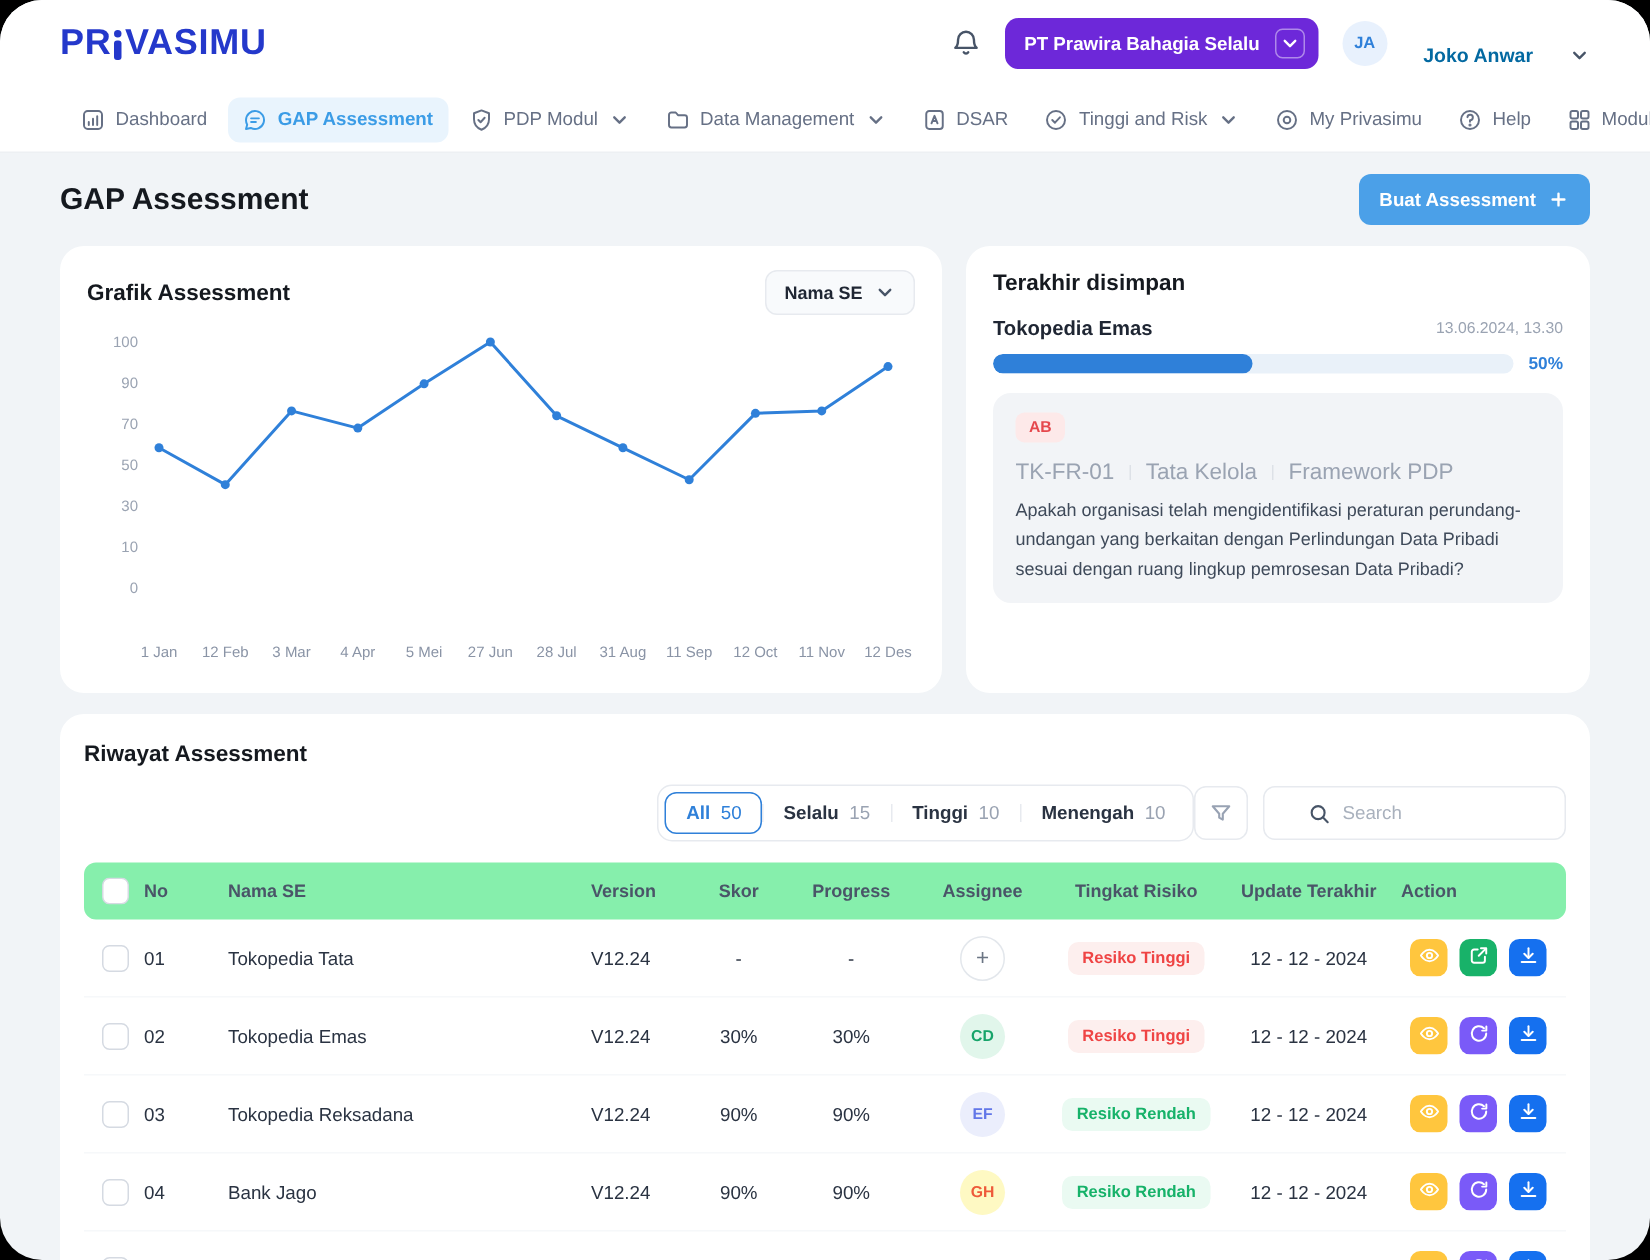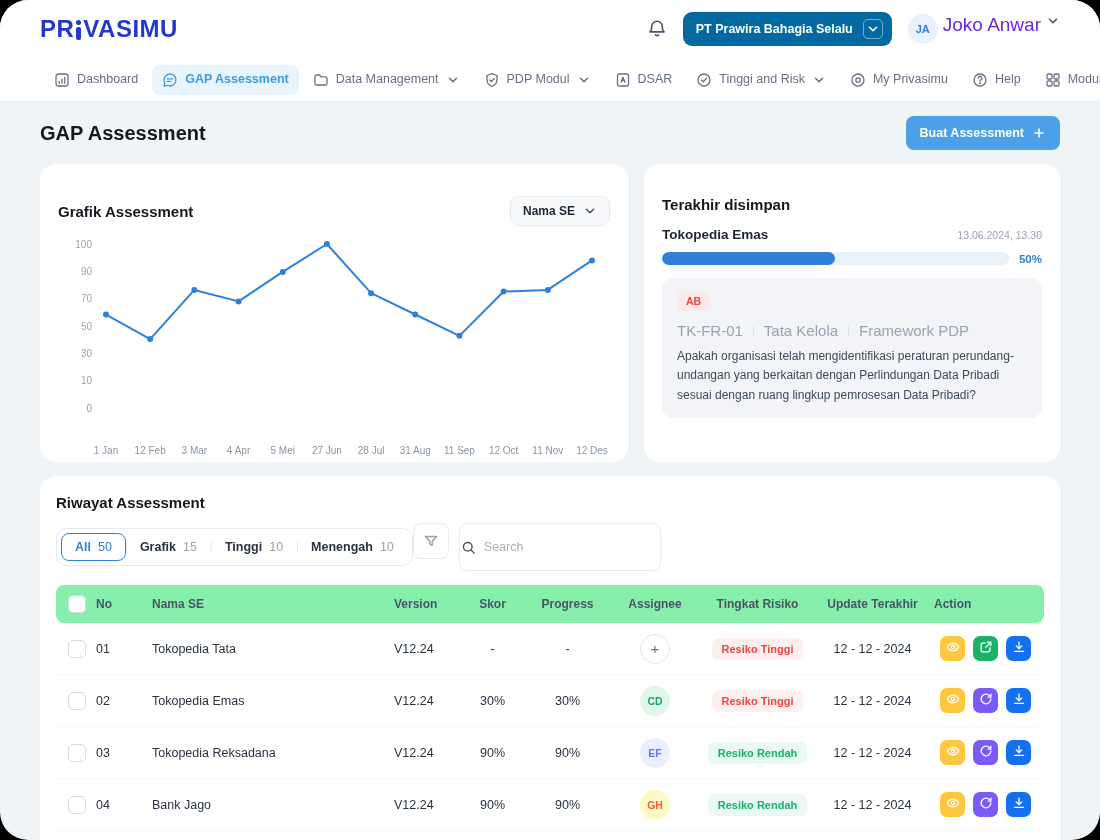--- a/index.html
+++ b/index.html
@@ -8,43 +8,43 @@
   .page{width:1100px;height:840px;border-radius:28px;overflow:hidden;background:#f1f4f7;display:flex;flex-direction:column}
 
   
   .topbar{height:58px;background:#fff;display:flex;align-items:center;justify-content:space-between;padding:0 40px;flex:0 0 auto}
   .logo{display:flex;align-items:center;font-weight:800;font-size:24px;color:#2438cb;letter-spacing:.5px}
   .logo .iglyph{display:inline-flex;flex-direction:column;align-items:center;margin:0 2px;padding-top:2px}
   .logo .iglyph .dot{width:5px;height:5px;border-radius:50%;background:#2438cb;margin-bottom:2px}
   .logo .iglyph .bar{width:5px;height:13px;border-radius:2px;background:#2438cb}
   .topbar-right{display:flex;align-items:center;gap:16px}
   .iconbtn{border:none;background:none;color:#1f2633;display:flex;align-items:center;cursor:pointer}
-  .company-pill{display:flex;align-items:center;gap:10px;background:#0369a1;color:#fff;border:none;border-radius:9px;padding:7px 9px 7px 13px;font-size:12.5px;font-weight:600;cursor:pointer;font-family:inherit}
+  .company-pill{display:flex;align-items:center;gap:10px;background:#6d28d9;color:#fff;border:none;border-radius:9px;padding:7px 9px 7px 13px;font-size:12.5px;font-weight:600;cursor:pointer;font-family:inherit}
   .chevbox{width:20px;height:20px;border:1px solid rgba(255,255,255,.45);border-radius:5px;display:flex;align-items:center;justify-content:center;color:#fff}
-  .user{display:flex;align-items:flex-start;gap:5px;cursor:pointer}
+  .user{display:flex;align-items:flex-end;gap:24px;cursor:pointer}
   .avatar{width:30px;height:30px;border-radius:50%;background:#e8f1fd;color:#2f80d9;font-weight:700;font-size:11px;display:flex;align-items:center;justify-content:center}
-  .uname{font-size:19px;font-weight:400;color:#6d28d9}
+  .uname{font-size:13px;font-weight:700;color:#0369a1}
   .chev{display:flex;align-items:center;color:#475467}
 
   
   .mainnav{height:44px;background:#fff;border-bottom:1px solid #edf0f3;display:flex;align-items:center;gap:4px;padding:0 44px;flex:0 0 auto}
   .nav-item{display:flex;gap:7px;padding:7px 10px;border-radius:8px;color:#667085;font-size:12.5px;cursor:pointer;white-space:nowrap}
   .nav-item .nicon{display:flex;align-items:center}
   .nav-item.active{background:#e9f4fd;color:#3b9ce6;font-weight:700}
   .nav-item .chev{color:inherit}
 
   
   .content{flex:1;padding:14px 40px 0;overflow:hidden}
   .page-head{display:flex;align-items:center;justify-content:space-between;margin-bottom:14px}
   .page-head h1{font-size:20px;font-weight:700;color:#15191f}
   .btn-primary{display:flex;align-items:center;gap:8px;background:#4ba0e8;color:#fff;border:none;border-radius:8px;padding:10px 14px;font-size:12.5px;font-weight:600;cursor:pointer;font-family:inherit}
   .btn-primary .plus{display:flex;align-items:center}
 
   .cards-row{display:flex;gap:16px}
-  .card{background:#fff;border-radius:16px;padding:32px 18px}
+  .card{background:#fff;border-radius:16px;padding:16px 18px}
   .card h2{font-size:15px;font-weight:700;color:#15191f}
   .chart-card{width:588px;height:298px}
   .card-head{display:flex;align-items:center;justify-content:space-between}
   .dropdown{display:flex;align-items:center;gap:8px;border:1px solid #e7eaef;background:#f8fafc;border-radius:8px;padding:7px 12px;font-size:12px;font-weight:700;color:#1f2633;cursor:pointer;font-family:inherit}
   .chart{margin-top:6px}
   .ytick{fill:#9aa3b2;font-size:10px}
   .xtick{fill:#8a94a6;font-size:10px}
 
   .saved-card{flex:1;height:298px;display:flex;flex-direction:column}
   .saved-row{display:flex;justify-content:space-between;align-items:center;margin-top:14px}
@@ -57,30 +57,30 @@
   .question-card{background:#f2f4f7;border-radius:12px;padding:13px 15px;margin-top:13px}
   .badge-ab{display:inline-block;background:#fde9e9;color:#e5484d;font-size:10.5px;font-weight:700;padding:4px 9px;border-radius:6px}
   .meta-row{display:flex;align-items:center;gap:10px;margin-top:11px}
   .meta-item{font-size:15px;color:#9aa3b2}
   .meta-div{width:1px;height:10px;background:#dde1e7}
   .question-text{margin-top:8px;font-size:12px;line-height:1.62;color:#3f4a5a}
   .self-end{margin-top:auto;align-self:flex-end}
 
   
   .history-card{margin-top:14px;min-height:400px;padding:18px 16px}
-  .controls-row{display:flex;justify-content:flex-start;align-items:center;margin-top:12px}
+  .controls-row{display:flex;justify-content:flex-end;align-items:center;margin-top:12px}
   .filter-tabs{display:flex;align-items:center;border:1px solid #e7eaef;border-radius:10px;padding:4px;background:#fff}
   .ftab{display:flex;gap:7px;align-items:center;padding:6px 13px;font-size:12.5px;color:#2a3342;font-weight:600;cursor:pointer;position:relative;border:1px solid transparent}
   .ftab .fc{color:#9aa3b2;font-weight:500}
   .ftab.active{border:1px solid #2f80d9;border-radius:8px;color:#2f80d9}
   .ftab.active .fc{color:#2f80d9}
   .ftab + .ftab::before{content:'';position:absolute;left:-1px;top:7px;bottom:7px;width:1px;background:#e7eaef}
   .controls-right{display:flex;gap:10px}
   .square-btn{width:36px;height:36px;border:1px solid #e7eaef;border-radius:8px;background:#fff;color:#98a2b3;display:flex;align-items:center;justify-content:center;cursor:pointer}
-  .searchbox{display:flex;align-items:center;gap:8px;border:1px solid #e7eaef;border-radius:8px;height:48px;width:202px;padding:0 1px;background:#fff;color:#667085}
+  .searchbox{display:flex;align-items:center;gap:8px;border:1px solid #e7eaef;border-radius:8px;height:36px;width:202px;padding:0 29px;background:#fff;color:#667085}
   .searchbox input{border:none;outline:none;font-size:12.5px;width:100%;color:#344054;font-family:inherit;background:transparent}
   .searchbox input::placeholder{color:#a9b1bd}
 
   .table{margin-top:14px}
   .trow{display:grid;grid-template-columns:36px 56px 242px 70px 65px 85px 90px 115px 115px 1fr;align-items:center}
   .thead{background:#86efac;border-radius:8px;height:38px}
   .thead .tcell{font-size:12px;color:#4a5568;font-weight:600}
   .tbody .trow{height:52px;border-bottom:1px solid #f6f8fa}
   .tcell{padding:0 4px;font-size:12.5px;color:#2a3342;display:flex;align-items:center;justify-content:flex-start;overflow:hidden}
   .trow>:nth-child(5),.trow>:nth-child(6),.trow>:nth-child(7),
@@ -159,38 +159,38 @@
           <svg viewBox="0 0 16 16" width="16" height="16" fill="none" stroke="currentColor" stroke-width="1.3" stroke-linecap="round" stroke-linejoin="round">
             <path d="M2 8a6 6 0 1 1 3.2 5.3L2 14l.8-2.9A6 6 0 0 1 2 8z"></path>
             <path d="M5.4 6.9h5.2M5.4 9.3h3.2"></path>
           </svg>
         </span>
         <span>GAP Assessment</span>
       </div>
       <div class="nav-item">
         <span class="nicon">
           <svg viewBox="0 0 16 16" width="16" height="16" fill="none" stroke="currentColor" stroke-width="1.3" stroke-linecap="round" stroke-linejoin="round">
-            <path d="M2 4.6A1.6 1.6 0 0 1 3.6 3h2.9L8 4.8h4.4A1.6 1.6 0 0 1 14 6.4v5A1.6 1.6 0 0 1 12.4 13H3.6A1.6 1.6 0 0 1 2 11.4v-6.8z"></path>
-          </svg>
-        </span>
-        <span>Data Management</span>
+            <path d="M8 1.6l5 1.9v4c0 3.5-2 5.8-5 7-3-1.2-5-3.5-5-7v-4l5-1.9z"></path>
+            <path d="M5.9 8l1.5 1.5 2.7-3"></path>
+          </svg>
+        </span>
+        <span>PDP Modul</span>
         <span class="chev">
           <svg viewBox="0 0 16 16" width="14" height="14" fill="none" stroke="currentColor" stroke-width="1.8" stroke-linecap="round" stroke-linejoin="round">
             <path d="M4 6l4 4 4-4"></path>
           </svg>
         </span>
       </div>
       <div class="nav-item">
         <span class="nicon">
           <svg viewBox="0 0 16 16" width="16" height="16" fill="none" stroke="currentColor" stroke-width="1.3" stroke-linecap="round" stroke-linejoin="round">
-            <path d="M8 1.6l5 1.9v4c0 3.5-2 5.8-5 7-3-1.2-5-3.5-5-7v-4l5-1.9z"></path>
-            <path d="M5.9 8l1.5 1.5 2.7-3"></path>
-          </svg>
-        </span>
-        <span>PDP Modul</span>
+            <path d="M2 4.6A1.6 1.6 0 0 1 3.6 3h2.9L8 4.8h4.4A1.6 1.6 0 0 1 14 6.4v5A1.6 1.6 0 0 1 12.4 13H3.6A1.6 1.6 0 0 1 2 11.4v-6.8z"></path>
+          </svg>
+        </span>
+        <span>Data Management</span>
         <span class="chev">
           <svg viewBox="0 0 16 16" width="14" height="14" fill="none" stroke="currentColor" stroke-width="1.8" stroke-linecap="round" stroke-linejoin="round">
             <path d="M4 6l4 4 4-4"></path>
           </svg>
         </span>
       </div>
       <div class="nav-item">
         <span class="nicon">
           <svg viewBox="0 0 16 16" width="16" height="16" fill="none" stroke="currentColor" stroke-width="1.3" stroke-linecap="round" stroke-linejoin="round">
             <rect x="2.5" y="2" width="11" height="12" rx="2"></rect>
@@ -338,21 +338,21 @@
 
     <section class="card history-card">
       <h2>Riwayat Assessment</h2>
       <div class="controls-row">
         <div class="filter-tabs">
             <div class="ftab active">
               <span class="fl">All</span>
               <span class="fc">50</span>
             </div>
             <div class="ftab">
-              <span class="fl">Grafik</span>
+              <span class="fl">Selalu</span>
               <span class="fc">15</span>
             </div>
             <div class="ftab">
               <span class="fl">Tinggi</span>
               <span class="fc">10</span>
             </div>
             <div class="ftab">
               <span class="fl">Menengah</span>
               <span class="fc">10</span>
             </div>

